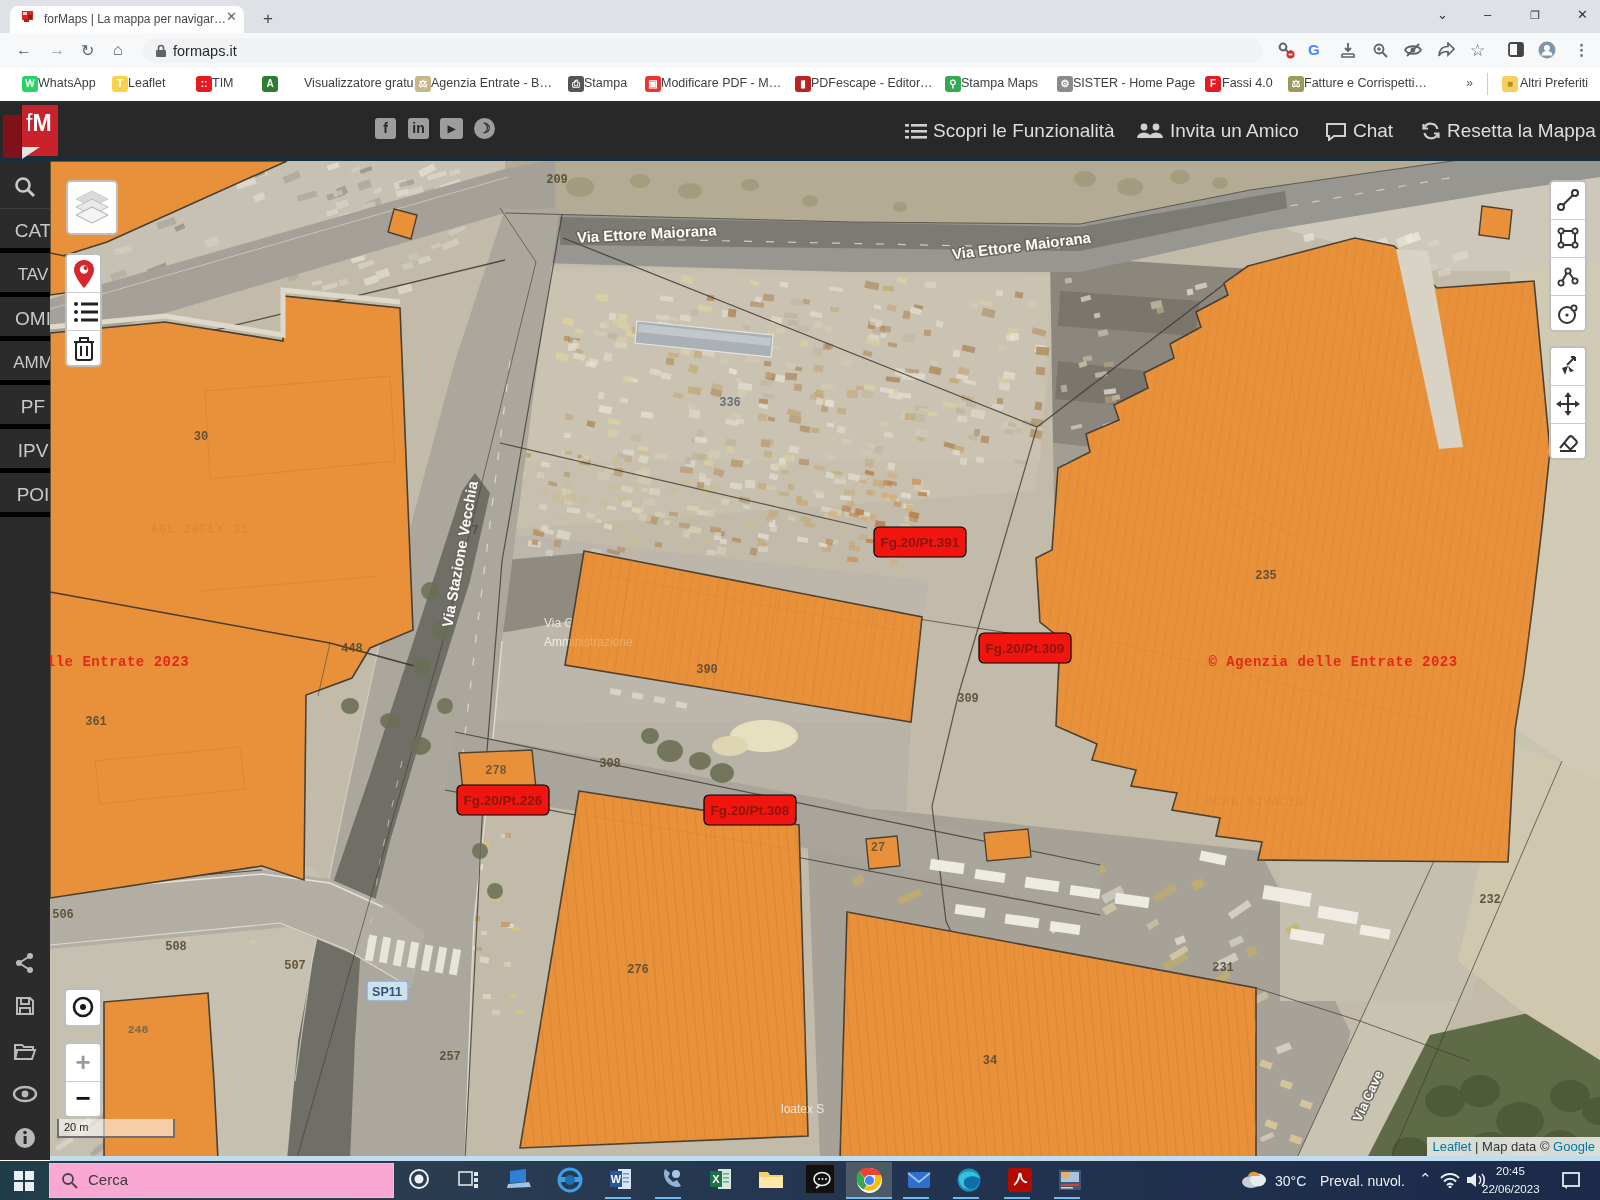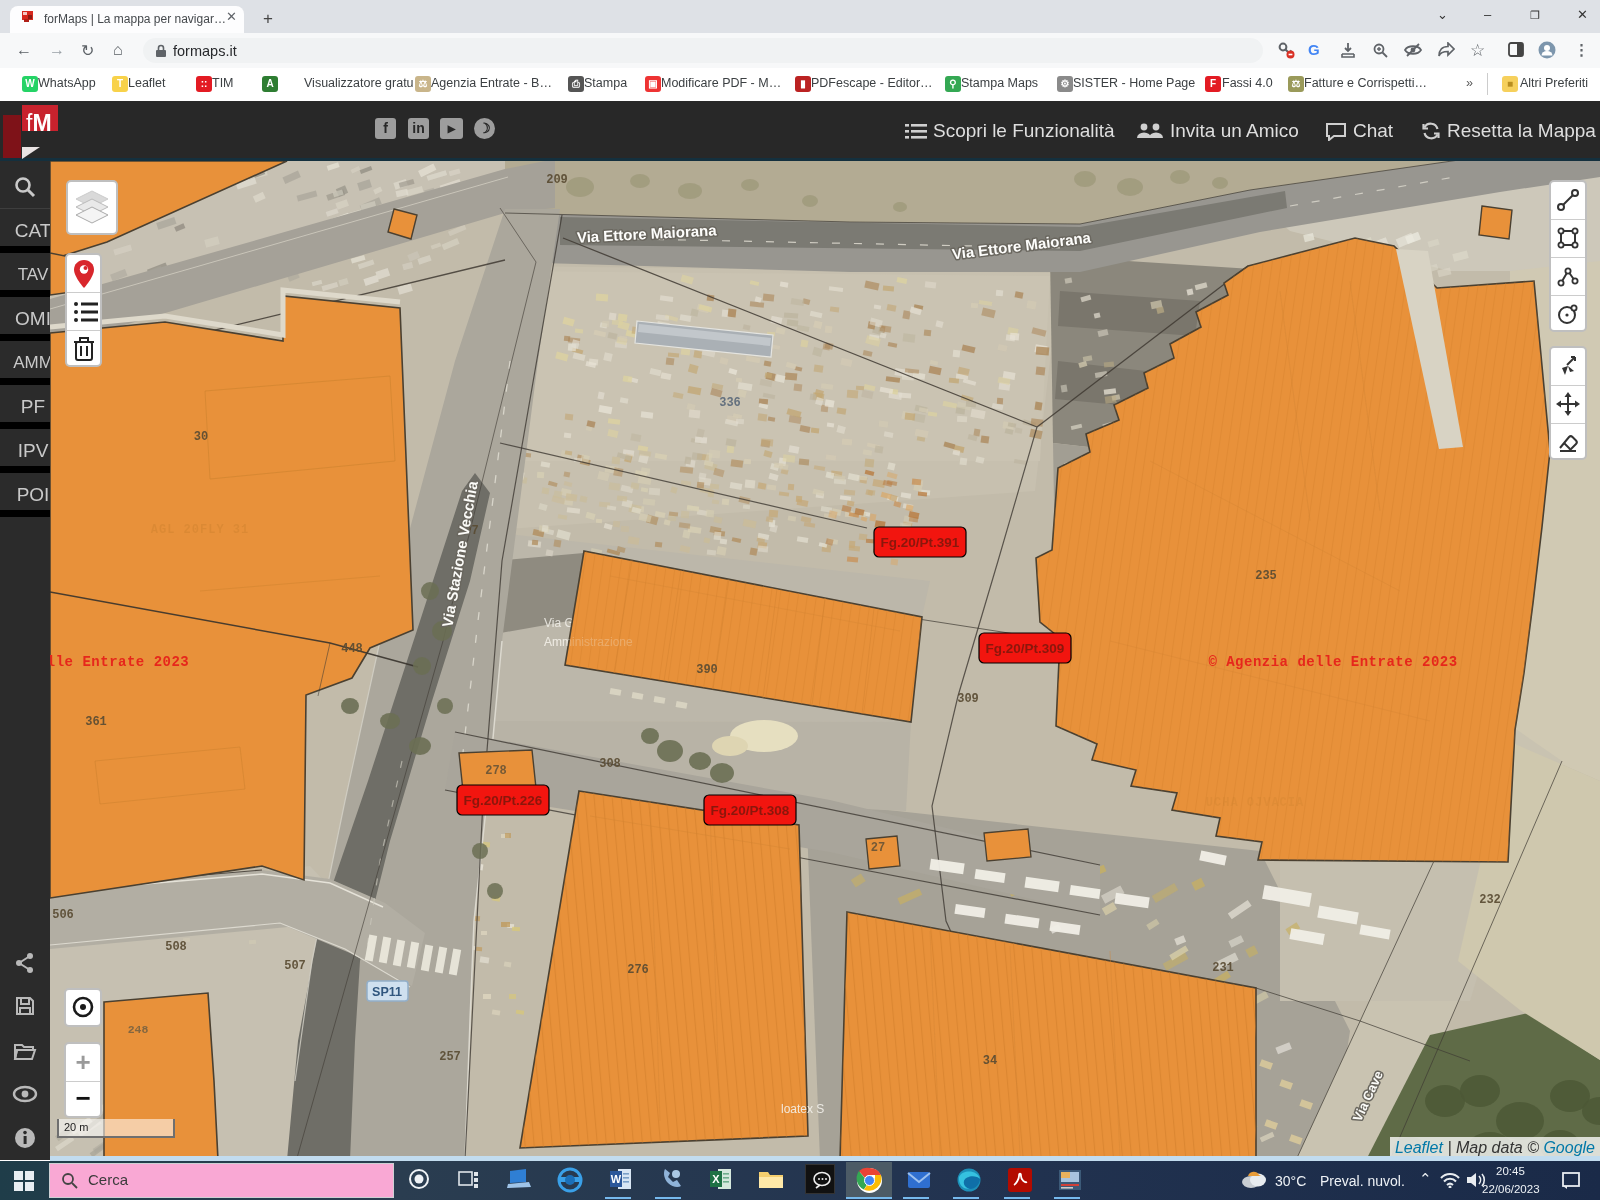--- a/index.html
+++ b/index.html
@@ -17,26 +17,26 @@
 .navic{top:41px;font-size:16px;color:#5c6166;}
 #urltxt{left:173px;top:43px;font-size:14.5px;color:#27292c;}
 .bk{top:76px;font-size:12.5px;color:#3c4043;white-space:nowrap;}
 .bkic{top:76px;width:16px;height:16px;border-radius:3px;font-size:10px;line-height:16px;text-align:center;color:#fff;font-weight:bold;}
 
 #shead{left:0;top:101px;width:1600px;height:60px;background:#282828;border-bottom:3px solid #14303e;}
 .soc{top:17px;width:21px;height:21px;background:#9d9d9d;border-radius:3px;color:#282828;text-align:center;font-weight:bold;font-size:14px;line-height:21px;}
 .hmenu{top:18px;font-size:19px;color:#dedede;display:flex;align-items:center;height:24px;}
 
 #sidebar{left:0;top:161px;width:50px;height:999px;background:#2b2b2b;}
-.sitem{left:0;width:66px;text-align:center;color:#c9c9c9;font-size:19px;border-bottom:7px solid #000000;height:44px;line-height:44px;}
+.sitem{left:0;width:66px;text-align:center;color:#c9c9c9;font-size:19px;border-bottom:5px solid #000000;height:44px;line-height:44px;}
 
 #map{left:50px;top:161px;width:1550px;height:999px;overflow:hidden;background:#c2bbaa;}
 
 .lfbox{background:#fff;border:2px solid rgba(0,0,0,0.25);border-radius:5px;}
-#attrib{right:0;bottom:4px;height:19px;background:rgba(255,255,255,0.78);font-size:16px;color:#333;padding:2px 5px 0 5px;font-style:italic;}
+#attrib{right:0;bottom:4px;height:19px;background:rgba(255,255,255,0.78);font-size:13px;color:#333;padding:2px 5px 0 5px;}
 #attrib a{color:#0078A8;text-decoration:none;}
 #scalebar{left:7px;bottom:22px;width:118px;height:19px;background:rgba(255,255,255,0.55);border:2px solid #6f6f6f;border-top:none;font-size:11px;color:#222;padding-left:5px;line-height:16px;}
 #bluestrip{left:50px;top:1156px;width:1550px;height:5px;background:#c2dcef;}
 
 #taskbar{left:0;top:1161px;width:1600px;height:39px;background:linear-gradient(90deg,#1f3d49 0%,#2a3d50 25%,#223350 60%,#1a2a48 100%);}
 #tsearch{left:49px;top:1163px;width:345px;height:35px;background:#f9a8d4;border:1px solid #cdd0d4;}
 #tsearch span{color:#3b3b3b;font-size:15px;position:absolute;left:38px;top:7px;}
 .tico{top:1167px;width:27px;height:27px;text-align:center;line-height:27px;font-size:16px;}
 .tunder{top:1197px;height:2px;background:#76b9ed;}
 .trtxt{color:#eef2f6;font-size:11.5px;white-space:nowrap;}
@@ -126,21 +126,21 @@
 <div class="abs bkic" style="left:1205px;background:#e31b23;">F</div>
 <div class="abs bk" style="left:1222px;">Fassi 4.0</div>
 <div class="abs bkic" style="left:1288px;background:#9a9a5a;">⚖</div>
 <div class="abs bk" style="left:1304px;">Fatture e Corrispetti…</div>
 <div class="abs bk" style="left:1466px;color:#555;">»</div>
 <div class="abs" style="left:1487px;top:73px;width:1px;height:22px;background:#ccc;"></div>
 <div class="abs bkic" style="left:1502px;background:#f6d05c;color:#b98e20;">■</div>
 <div class="abs bk" style="left:1520px;">Altri Preferiti</div>
 <div id="shead" class="abs">
 <div class="abs" style="left:3px;top:14px;width:18px;height:43px;background:#7e1218;"></div>
-<div class="abs" style="left:22px;top:4px;width:36px;height:26px;background:#c8222d;">
+<div class="abs" style="left:22px;top:4px;width:36px;height:51px;background:#c8222d;">
         <span style="position:absolute;left:4px;top:5px;font-size:23px;color:#fff;"><span>f</span><span style="font-weight:bold">M</span></span>
       </div>
 <div class="abs" style="left:22px;top:46px;width:0;height:0;border-left:18px solid #e9e3e3;border-top:0;border-bottom:12px solid transparent;"></div>
 <div class="abs soc" style="left:375px;">f</div>
 <div class="abs soc" style="left:408px;">in</div>
 <div class="abs soc" style="left:440px;width:23px;font-size:10px;">▶</div>
 <div class="abs soc" style="left:474px;border-radius:50%;">☽</div>
 <div class="abs hmenu" style="left:905px;"><svg width="22" height="17" viewBox="0 0 22 17" style="margin-right:6px;">
           <rect x="0" y="1" width="4" height="2.6" fill="#cfcfcf"></rect>
           <rect x="6" y="1" width="16" height="2.6" fill="#cfcfcf"></rect>

